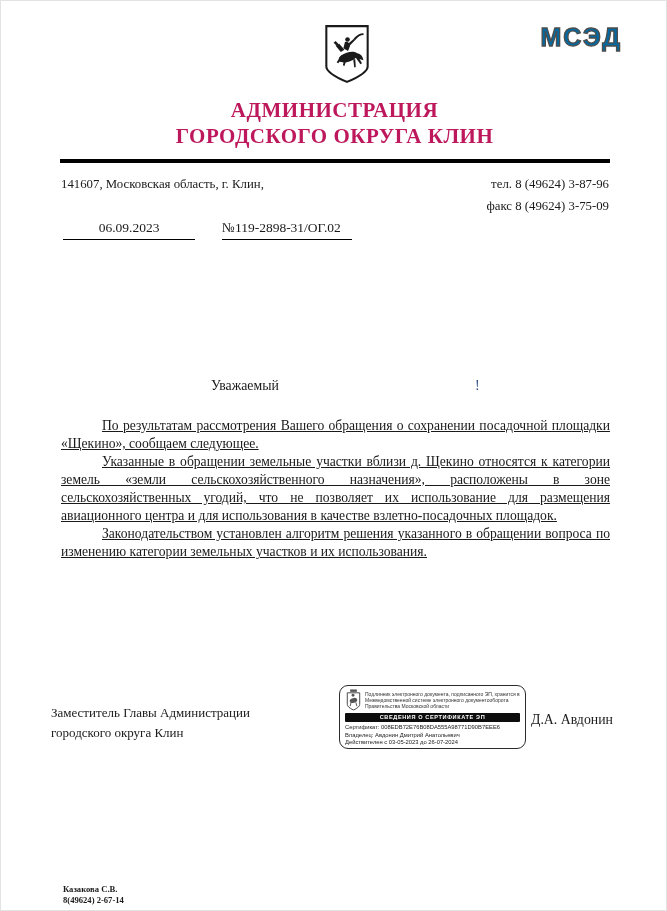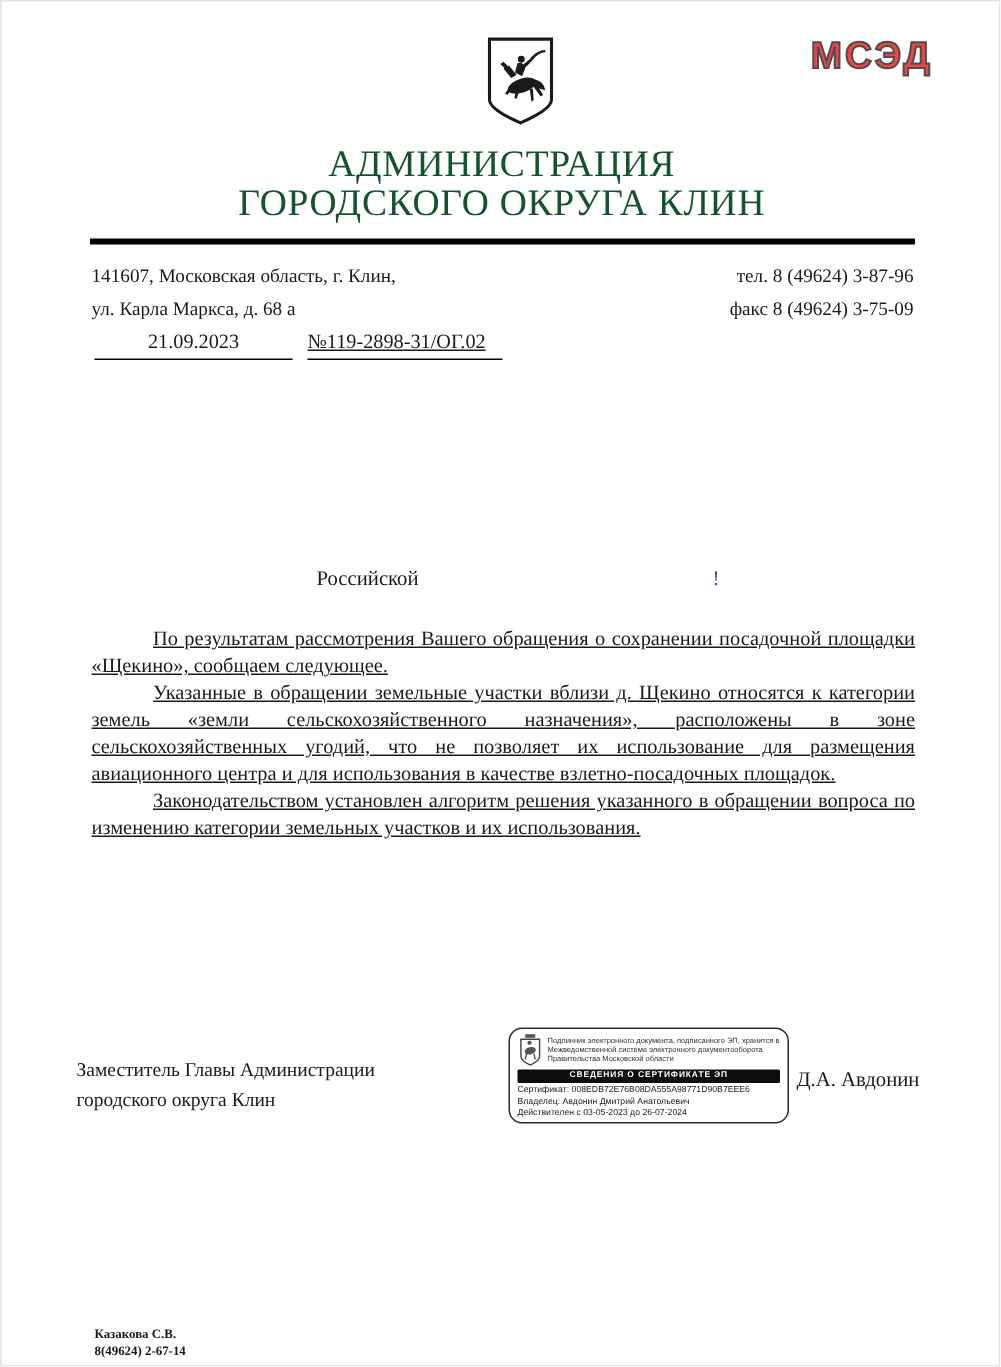--- a/index.html
+++ b/index.html
@@ -12,39 +12,39 @@
     font-family:"Liberation Serif", serif;
     color:#1a1a1a;
     overflow:hidden;
   }
   
   .emblem{position:absolute;left:320px;top:22px;width:52px;height:62px;}
   .msed{
     position:absolute;right:44px;top:22px;
     font-family:"Liberation Sans", sans-serif;
     font-weight:800;font-size:25px;letter-spacing:2px;
-    color:#ef4444;
+    color:#0369a1;
     -webkit-text-stroke:1.3px #4d4d4d;
     text-stroke:1.3px #4d4d4d;
   }
   .org-title{
     position:absolute;left:0;top:96px;width:667px;
-    text-align:center;font-weight:normal;font-size:25px;line-height:26px;
-    letter-spacing:.5px;color:#14532d;
+    text-align:center;font-weight:bold;font-size:21px;line-height:26px;
+    letter-spacing:.5px;color:#be185d;
   }
   .rule{position:absolute;left:59px;top:158px;width:550px;height:3.5px;background:#000;}
   
   .contacts{position:absolute;left:60px;top:172px;width:548px;font-size:12.8px;line-height:22px;}
   .contacts .left{float:left;text-align:left;}
   .contacts .right{float:right;text-align:right;}
   
   .refs{position:absolute;left:62px;top:219px;font-size:13.5px;}
   .ref-row1 span.cell{display:inline-block;border-bottom:1.2px solid #000;padding-bottom:3px;}
   .date-cell{width:132px;text-align:center;}
-  .num-cell{width:130px;text-align:left;margin-left:10px;text-decoration:underline;}
+  .num-cell{width:130px;text-align:left;margin-left:27px;}
   .ref-row2{margin-top:5px;}
   .ref-row2 .blank{display:inline-block;width:249px;border-bottom:1.2px solid #000;height:14px;vertical-align:bottom;margin-left:2px;}
   
   .salutation{position:absolute;left:210px;top:377px;font-size:13.8px;}
   .salutation-punct{position:absolute;left:474px;top:377px;font-size:13.8px;color:#2b4c7e;}
   
   .body-text{
     position:absolute;left:60px;top:416px;width:549px;
     font-size:13.6px;line-height:18px;text-align:justify;
   }
@@ -102,35 +102,34 @@
   <div class="org-title">
     <div>АДМИНИСТРАЦИЯ</div>
     <div>ГОРОДСКОГО ОКРУГА КЛИН</div>
   </div>
 
   <div class="rule"></div>
 
   <div class="contacts">
     <div class="left">
       <div>141607, Московская область, г. Клин,</div>
-      <div>ул. Карла Маркса, д. 68 а</div>
     </div>
     <div class="right">
       <div>тел. 8 (49624) 3-87-96</div>
       <div>факс 8 (49624) 3-75-09</div>
     </div>
   </div>
 
   <div class="refs">
     <div class="ref-row1">
-      <span class="cell date-cell">21.09.2023</span><span class="cell num-cell">№119-2898-31/ОГ.02</span>
+      <span class="cell date-cell">06.09.2023</span><span class="cell num-cell">№119-2898-31/ОГ.02</span>
     </div>
   </div>
 
-  <div class="salutation">Российской</div>
+  <div class="salutation">Уважаемый</div>
   <div class="salutation-punct">!</div>
 
   <div class="body-text">
     <p>По результатам рассмотрения Вашего обращения о сохранении посадочной площадки «Щекино», сообщаем следующее.</p>
     <p>Указанные в обращении земельные участки вблизи д. Щекино относятся к категории земель «земли сельскохозяйственного назначения», расположены в зоне сельскохозяйственных угодий, что не позволяет их использование для размещения авиационного центра и для использования в качестве взлетно-посадочных площадок.</p>
     <p>Законодательством установлен алгоритм решения указанного в обращении вопроса по изменению категории земельных участков и их использования.</p>
   </div>
 
   <div class="sign-title">
     <div>Заместитель Главы Администрации</div>

